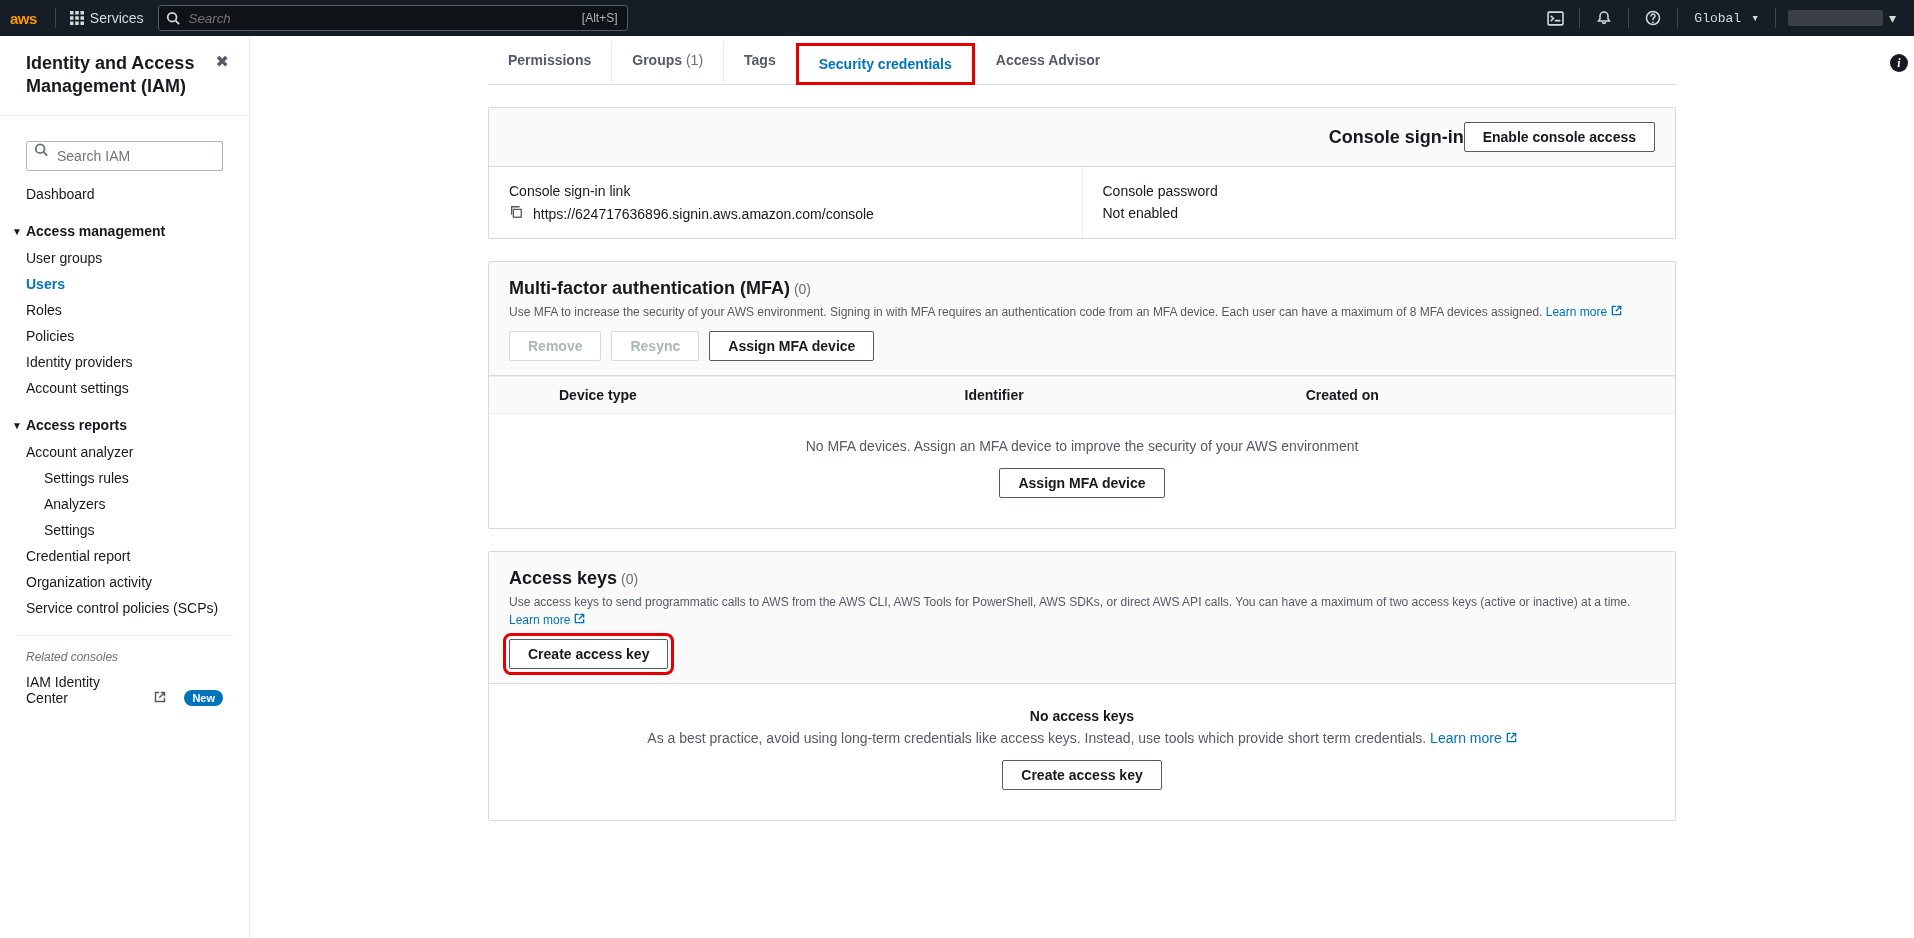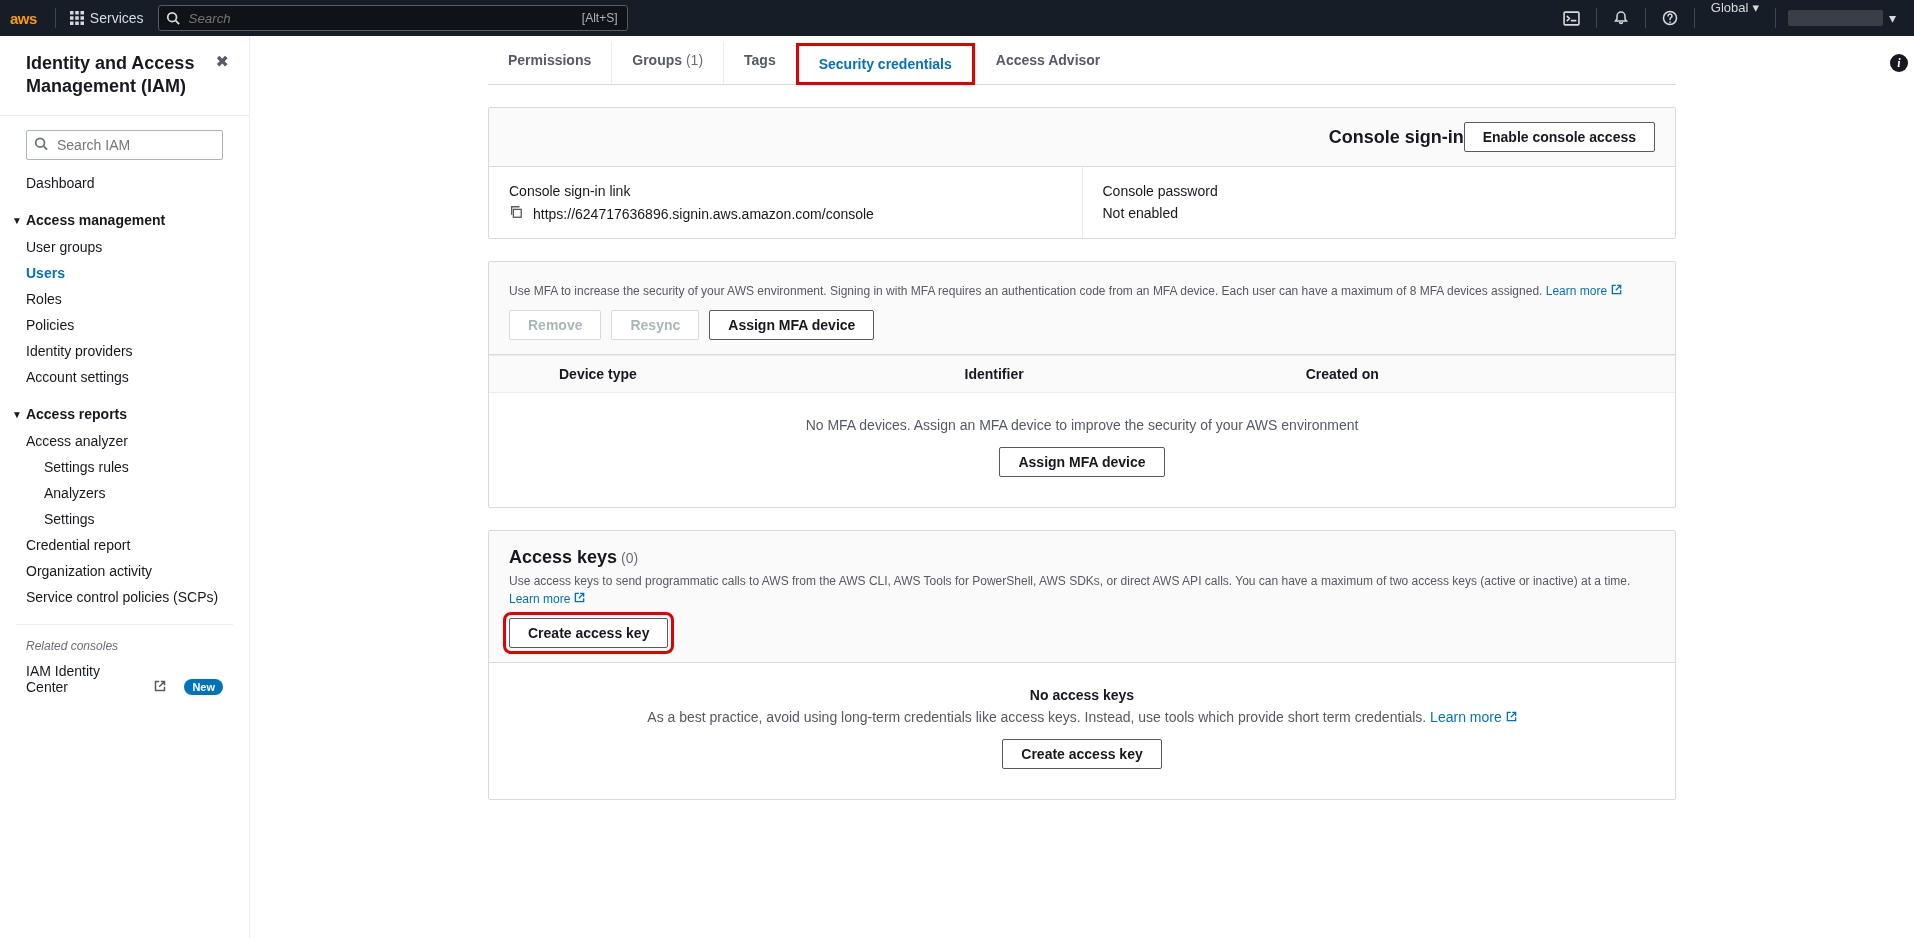--- a/index.html
+++ b/index.html
@@ -12,34 +12,34 @@
   .aws-logo-text { font-size: 15px; letter-spacing: -0.5px; }
   .services-menu { display: flex; align-items: center; gap: 6px; cursor: pointer; }
   .grid-icon svg, .topnav svg { display: block; }
   .search-wrap { position: relative; flex: 0 0 470px; }
   .search-input { width: 100%; height: 26px; background: #0f1318; border: 1px solid #545b64; border-radius: 3px; color: #c4b5fd; padding: 0 60px 0 30px; font-style: italic; outline: none; }
   .search-icon-left { position: absolute; left: 8px; top: 50%; transform: translateY(-50%); color: #d5dbdb; }
   .search-shortcut { position: absolute; right: 10px; top: 50%; transform: translateY(-50%); font-size: 12px; color: #aab7b8; }
   .topnav-spacer { flex: 1; }
   .topnav-right { display: flex; align-items: center; gap: 4px; }
   .topnav-btn { display: flex; align-items: center; justify-content: center; width: 40px; height: 36px; cursor: pointer; color: #d5dbdb; position: relative; }
-  .topnav-region { display: flex; align-items: flex-start; gap: 4px; padding: 0 12px; cursor: pointer; font-size: 13px; height: 36px;}
+  .topnav-region { display: flex; align-items: center; gap: 10px; padding: 0 12px; cursor: pointer; font-size: 13px; height: 36px; font-family: Liberation Mono, monospace;}
   .topnav-divider { width: 1px; height: 20px; background: #414750; }
   .account-menu { display: flex; align-items: center; gap: 6px; padding: 0 8px; cursor: pointer; }
   .account-blur { width: 95px; height: 16px; background: #3a3f46; border-radius: 2px; }
 
   
   .layout { display: flex; height: calc(100vh - 36px); }
   .sidebar { width: 250px; border-right: 1px solid #eaeded; overflow-y: auto; padding-bottom: 20px; flex-shrink: 0; }
   .sidebar-header { display: flex; justify-content: space-between; align-items: flex-start; padding: 16px 20px 18px 26px; border-bottom: 1px solid #eaeded; }
   .sidebar-title { font-size: 18px; font-weight: bold; line-height: 1.25; }
   .sidebar-close { cursor: pointer; color: #545b64; font-size: 16px; }
   .sidebar-search { padding: 14px 26px 10px; }
   .sidebar-search-input-wrap { position: relative; }
-  .sidebar-search-input { width: 100%; height: 30px; border: 1px solid #aab7b8; border-radius: 2px; padding: 0 8px 0 30px; font-size: 14px; color: #687078;}
+  .sidebar-search-input { width: 100%; height: 30px; border: 1px solid #aab7b8; border-radius: 2px; padding: 0 8px 0 30px; font-size: 14px; color: #687078; margin-top: 11px;}
   .sidebar-search-icon { position: absolute; left: 8px; top: 50%; transform: translateY(-50%); color: #687078; }
   .nav-item { padding: 5px 26px; cursor: pointer; color: #16191f; display: block;}
   .nav-item.active { color: #0073bb; font-weight: bold; }
   .nav-section-header { padding: 6px 12px; font-weight: bold; cursor: pointer; display: flex; align-items: center; gap: 4px; margin-top: 10px;}
   .nav-caret { font-size: 10px;}
   .nav-sub { padding-left: 44px !important; }
   .nav-hr { border: none; border-top: 1px solid #eaeded; margin: 14px 16px; }
   .related-label { padding: 0 26px; font-style: italic; color: #687078; font-size: 12px; margin-bottom: 6px;}
   .related-row { display: flex; align-items: flex-end; gap: 18px; padding: 4px 26px;}
   .badge-new { background: #0073bb; color: #fff; border-radius: 10px; font-size: 11px; padding: 2px 8px; font-weight: bold;}
@@ -198,21 +198,21 @@
     <a class="nav-item active">Users</a>
     <a class="nav-item">Roles</a>
     <a class="nav-item">Policies</a>
     <a class="nav-item">Identity providers</a>
     <a class="nav-item">Account settings</a>
 
     <div class="nav-section-header">
       <span class="nav-caret">▼</span>
       <span>Access reports</span>
     </div>
-    <a class="nav-item">Access analyzer</a>
+    <a class="nav-item">Account analyzer</a>
     <a class="nav-item nav-sub">Settings rules</a>
     <a class="nav-item nav-sub">Analyzers</a>
     <a class="nav-item nav-sub">Settings</a>
     <a class="nav-item">Credential report</a>
     <a class="nav-item">Organization activity</a>
     <a class="nav-item">Service control policies (SCPs)</a>
 
     <hr class="nav-hr">
     <div class="related-label">Related consoles</div>
     <div class="related-row">
@@ -267,20 +267,24 @@
           </div>
           <div>
             <div class="field-label">Console password</div>
             <div class="field-value">Not enabled</div>
           </div>
         </div>
       </div>
 
       <div class="panel">
         <div class="panel-top">
+          <div>
+            <span class="panel-title">Multi-factor authentication (MFA)</span>
+            <span class="panel-title-count">(0)</span>
+          </div>
           <div class="panel-desc">
             <span>Use MFA to increase the security of your AWS environment. Signing in with MFA requires an authentication code from an MFA device. Each user can have a maximum of 8 MFA devices assigned.</span>
             <span class="learn-more">
               <span>Learn more</span>
               <span>
                 <svg width="11" height="11" viewBox="0 0 16 16" fill="none" stroke="currentColor" stroke-width="2">
                     <path d="M7 2H2v12h12V9M9 2h5v5M14 2L7 9"></path>
                   </svg>
               </span>
             </span>

